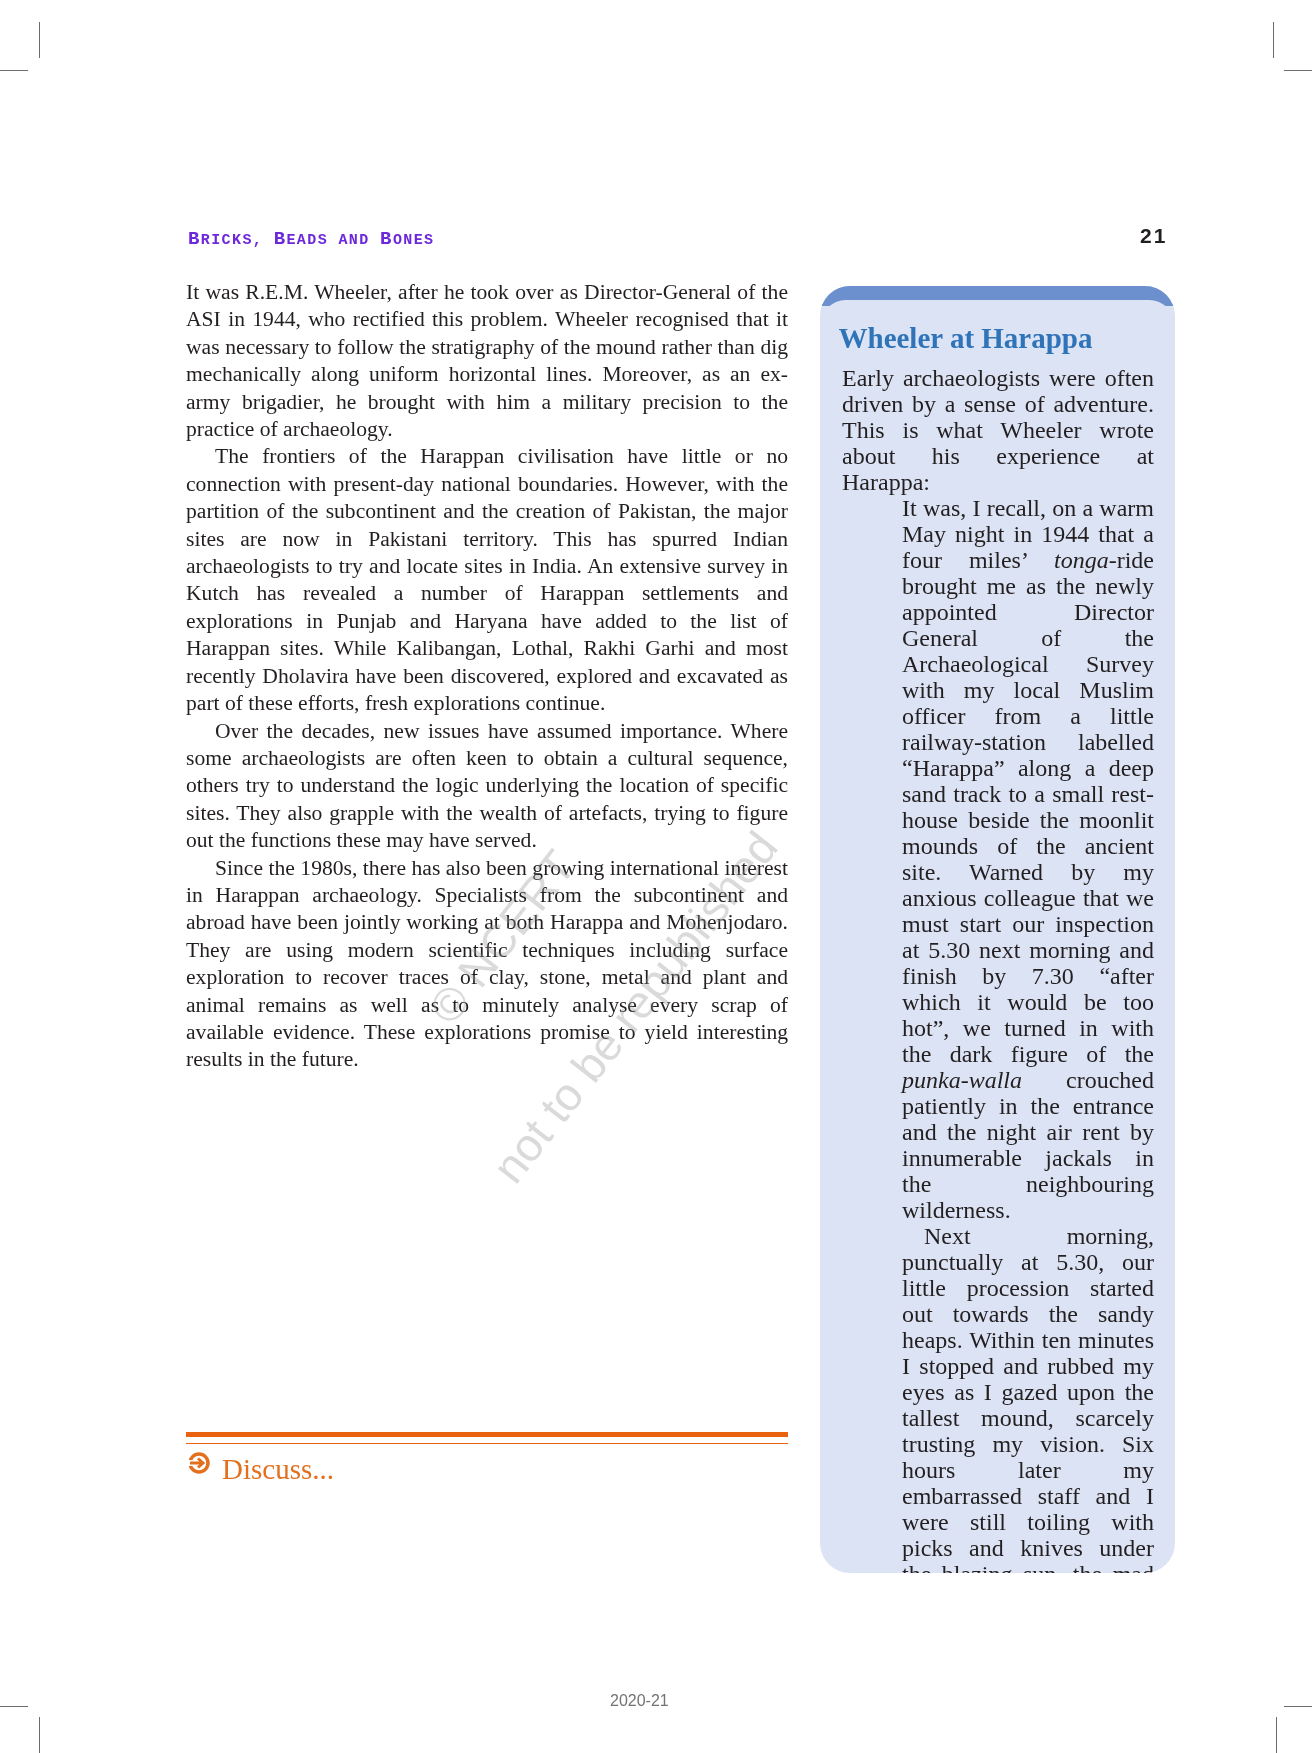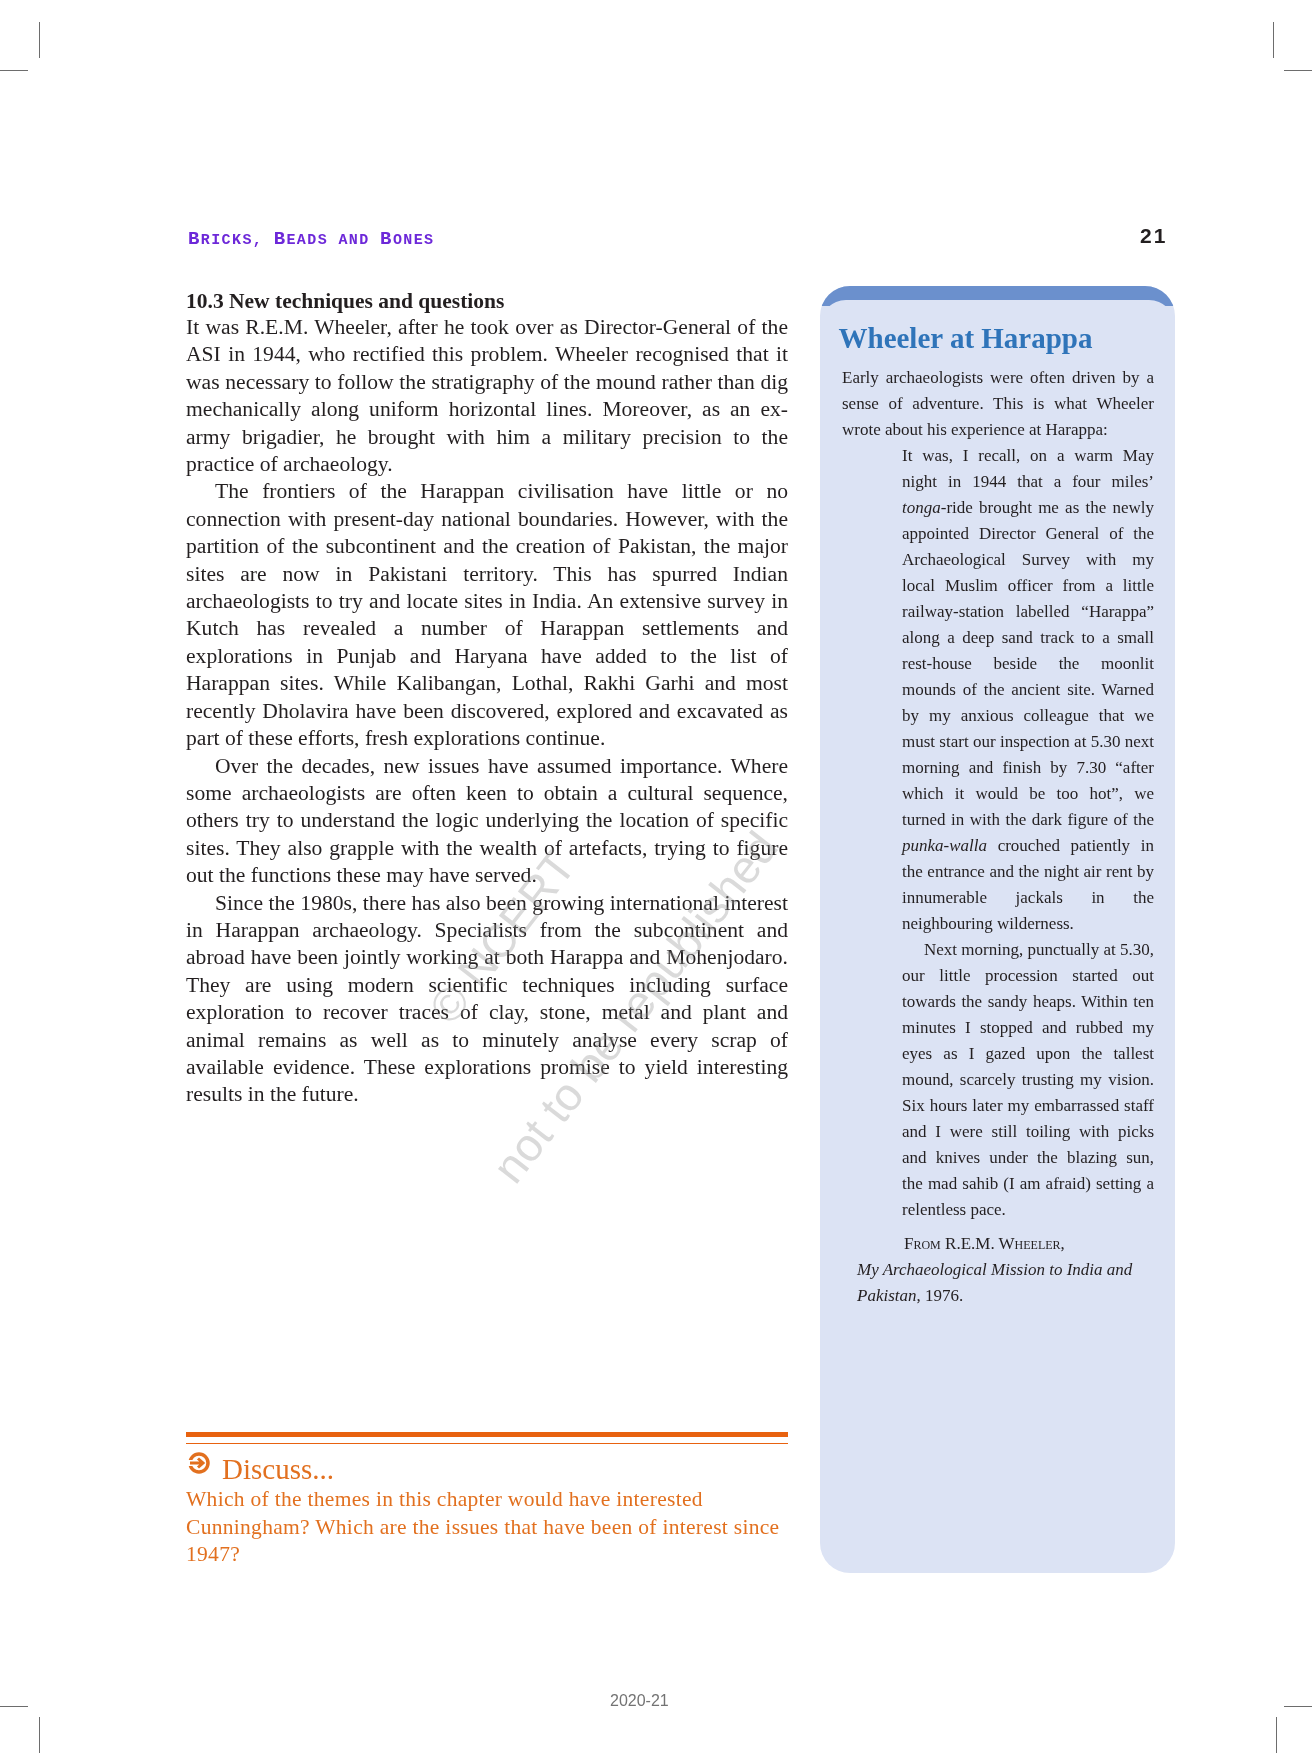--- a/index.html
+++ b/index.html
@@ -21,21 +21,21 @@
 
   .discuss { position: absolute; left: 186px; top: 1452px; width: 602px; color: #e2701f; }
   .discuss-head { font-size: 29px; line-height: 34px; display: flex; align-items: flex-start; }
   .discuss-icon { display: inline-block; width: 22px; height: 22px; margin: 0 12px 0 2px; }
   .discuss-q { font-size: 21.5px; line-height: 27.5px; letter-spacing: 0.3px; }
 
   .box { position: absolute; left: 820px; top: 286px; width: 355px; height: 1287px; background: #dce3f4; border-radius: 30px; overflow: hidden; }
   .box-top { position: absolute; left: 0; top: 0; width: 355px; height: 20px; background: #6b90cd; border-radius: 30px 30px 0 0; }
   .box-top-inner { position: absolute; left: 0; top: 14px; width: 355px; height: 30px; background: #dce3f4; border-radius: 26px 26px 0 0; }
   .box-title { position: absolute; left: 0; width: 291px; top: 36px; text-align: center; font-size: 29px; font-weight: bold; color: #2f74b9; }
-  .box-body { position: absolute; left: 22px; top: 79px; width: 312px; font-size: 17px; line-height: 26px; text-align: justify; }
+  .box-body { position: absolute; left: 22px; top: 79px; width: 312px; font-size: 24px; line-height: 26px; text-align: justify; }
   .box-body p { margin: 0; }
   .box-quote { padding-left: 15px; }
   .box-quote p.indent { text-indent: 22px; margin-left: 45px; }
   .source { margin-top: 8px !important; padding-left: 15px; line-height: 26px; }
   .sc { font-variant: small-caps; margin-left: 47px; }
 
   .footer-year { position: absolute; left: 610px; top: 1692px; font-family: "Liberation Sans", sans-serif; font-size: 16px; color: #737373; }
 
   .watermark { position: absolute; left: 400px; top: 910px; transform: rotate(-52deg); transform-origin: center; color: rgba(150,150,150,0.35); font-family: "Liberation Sans", sans-serif; font-size: 46px; white-space: nowrap; pointer-events: none; }
   .watermark2 { position: absolute; left: 470px; top: 930px; transform: rotate(-52deg); transform-origin: center; color: rgba(150,150,150,0.35); font-family: "Liberation Sans", sans-serif; font-size: 46px; white-space: nowrap; pointer-events: none; }
@@ -51,40 +51,38 @@
 <div class="crop" style="left:0;top:1706px;width:28px;height:1px;"></div>
 <div class="crop" style="left:1276px;top:1717px;width:1px;height:36px;"></div>
 <div class="crop" style="left:1284px;top:1706px;width:28px;height:1px;"></div>
 
 <div class="running-head">
   <span class="big">B</span><span>RICKS, </span><span class="big">B</span><span>EADS AND </span><span class="big">B</span><span>ONES</span>
 </div>
 <div class="page-num">21</div>
 
 <div class="main">
-  <h3>10.3 New techniques and questions</h3>
   <p>It was R.E.M. Wheeler, after he took over as Director-General of the ASI in 1944, who rectified this problem. Wheeler recognised that it was necessary to follow the stratigraphy of the mound rather than dig mechanically along uniform horizontal lines. Moreover, as an ex-army brigadier, he brought with him a military precision to the practice of archaeology.</p>
   <p class="indent">The frontiers of the Harappan civilisation have little or no connection with present-day national boundaries. However, with the partition of the subcontinent and the creation of Pakistan, the major sites are now in Pakistani territory. This has spurred Indian archaeologists to try and locate sites in India. An extensive survey in Kutch has revealed a number of Harappan settlements and explorations in Punjab and Haryana have added to the list of Harappan sites. While Kalibangan, Lothal, Rakhi Garhi and most recently Dholavira have been discovered, explored and excavated as part of these efforts, fresh explorations continue.</p>
   <p class="indent">Over the decades, new issues have assumed importance. Where some archaeologists are often keen to obtain a cultural sequence, others try to understand the logic underlying the location of specific sites. They also grapple with the wealth of artefacts, trying to figure out the functions these may have served.</p>
   <p class="indent">Since the 1980s, there has also been growing international interest in Harappan archaeology. Specialists from the subcontinent and abroad have been jointly working at both Harappa and Mohenjodaro. They are using modern scientific techniques including surface exploration to recover traces of clay, stone, metal and plant and animal remains as well as to minutely analyse every scrap of available evidence. These explorations promise to yield interesting results in the future.</p>
 </div>
 
 <div class="rule-thick"></div>
 <div class="rule-thin"></div>
 
 <div class="discuss">
   <div class="discuss-head">
     <svg class="discuss-icon" viewBox="0 0 22 22">
       <circle cx="11" cy="11" r="9" fill="none" stroke="#e2701f" stroke-width="3.5"></circle>
       <rect x="0" y="8" width="14" height="6" fill="#ffffff"></rect>
       <path d="M2 11 H14 M10 6.5 L15 11 L10 15.5" fill="none" stroke="#e2701f" stroke-width="3"></path>
     </svg>
     <span>Discuss...</span>
   </div>
-  <div class="discuss-q">Which of the themes in this chapter would have interested Cunningham? Which are the issues that have been of interest since 1947?</div>
 </div>
 
 <div class="box">
   <div class="box-top"></div>
   <div class="box-top-inner"></div>
   <div class="box-title">Wheeler at Harappa</div>
   <div class="box-body">
     <p>Early archaeologists were often driven by a sense of adventure. This is what Wheeler wrote about his experience at Harappa:</p>
     <div class="box-quote">
       <p class="indent" style="text-indent:0"><span>It was, I recall, on a warm May night in 1944 that a four miles’ </span><i>tonga</i><span>-ride brought me as the newly appointed Director General of the Archaeological Survey with my local Muslim officer from a little railway-station labelled “Harappa” along a deep sand track to a small rest-house beside the moonlit mounds of the ancient site. Warned by my anxious colleague that we must start our inspection at 5.30 next morning and finish by 7.30 “after which it would be too hot”, we turned in with the dark figure of the </span><i>punka-walla</i><span> crouched patiently in the entrance and the night air rent by innumerable jackals in the neighbouring wilderness.</span></p>

